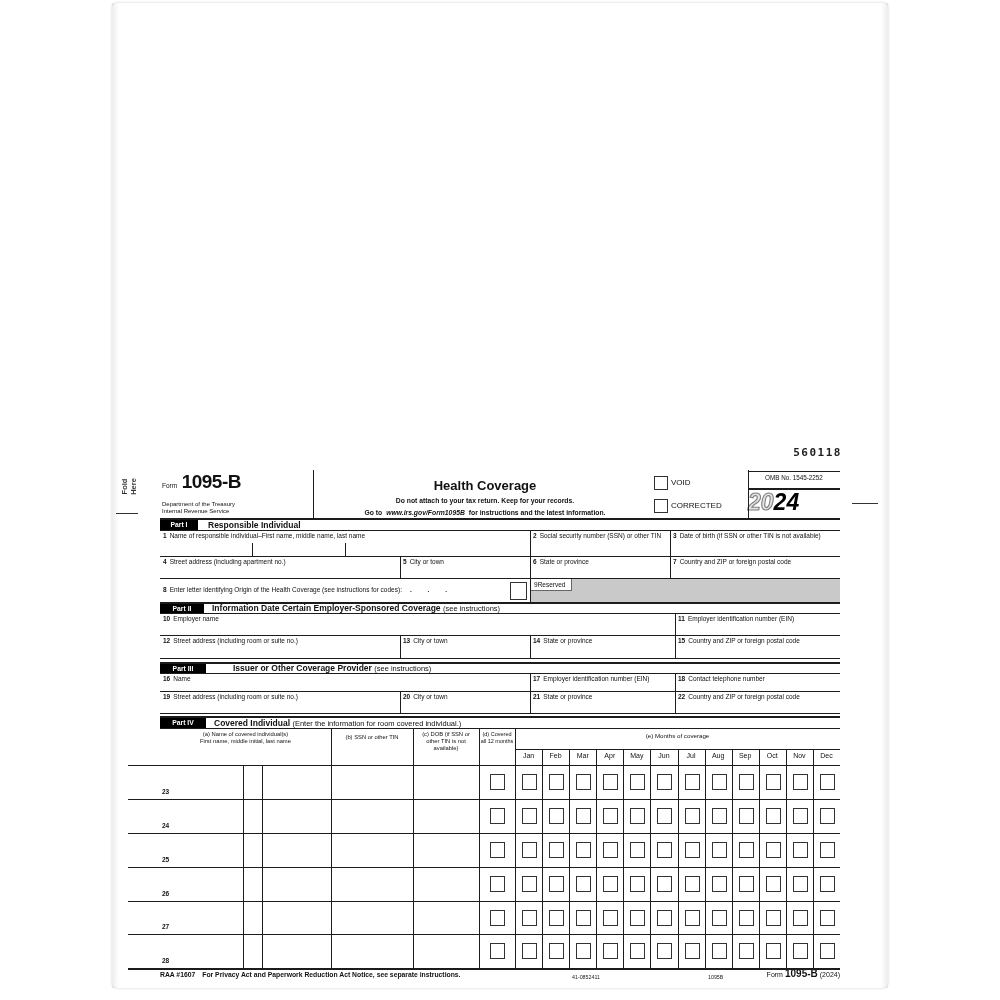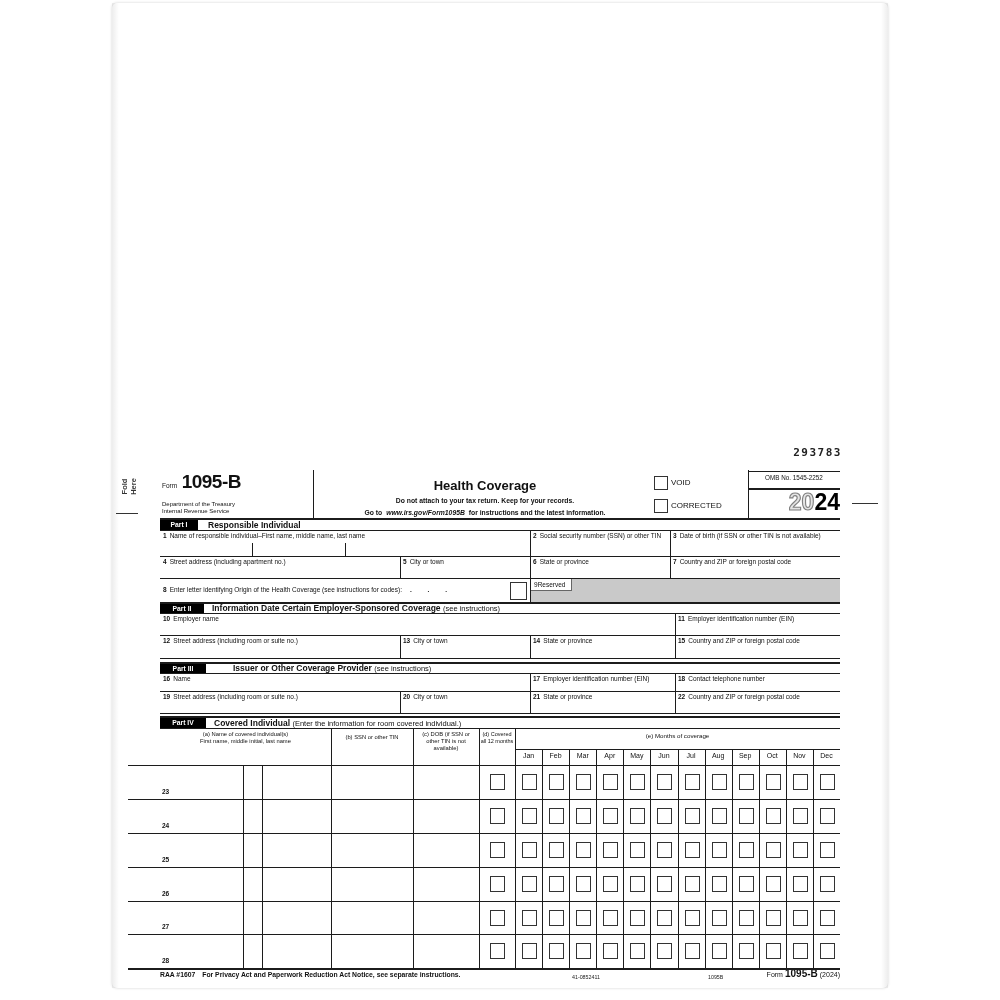--- a/index.html
+++ b/index.html
@@ -22,21 +22,21 @@
   .dash{position:absolute;background:#333;height:1px;}
   .form-word{font-size:6.5px;}
   .form-num{font-size:19px;font-weight:bold;letter-spacing:-0.5px;}
   .dept{font-size:6px;line-height:7px;}
   .hc-title{font-size:13px;font-weight:bold;text-align:center;}
   .hc-sub{font-size:6.8px;font-weight:bold;text-align:center;}
   .hc-sub .url{font-style:italic;margin:0 2px;}
   .cklabel{font-size:8px;}
   .cb{position:absolute;border:1px solid #333;background:#fff;}
   .omb{font-size:6.3px;text-align:center;}
-  .year{font-size:23px;font-weight:bold;text-align:right;line-height:24px;}
+  .year{font-size:23px;font-weight:bold;text-align:left;line-height:24px;font-style:italic;}
   .y20{color:#e4e4e4;-webkit-text-stroke:1.1px #808080;}
   .y24{color:#000;}
   .partbox{position:absolute;background:#000;color:#fff;font-size:6.8px;font-weight:bold;
            text-align:center;}
   .parttitle{position:absolute;font-size:8.5px;font-weight:bold;white-space:nowrap;}
   .parttitle .note{font-weight:normal;font-size:7.5px;}
   .cell{position:absolute;font-size:6.5px;line-height:7.5px;padding:2px 0 0 3px;
         box-sizing:border-box;}
   .cell .n{font-weight:bold;margin-right:3px;}
   .gray9{position:absolute;background:#c9c9c9;}
@@ -64,21 +64,21 @@
 
   <div class="abs fold" style="left:109px;top:478px;width:40px;">
     <span>Fold</span><br>
     <span>Here</span>
   </div>
   <div class="dash" style="left:116px;top:513px;width:22px;"></div>
   <div class="dash" style="left:852px;top:503px;width:26px;"></div>
 
   <div class="form" id="form-root">
 
-    <div class="abs serial" style="left:632px;top:6px;width:50px;text-align:right;">293783</div>
+    <div class="abs serial" style="left:632px;top:6px;width:50px;text-align:right;">560118</div>
 
     <div class="abs" style="left:2px;top:31px;">
       <span class="form-word">Form</span>
       <span class="form-num">1095-B</span>
     </div>
     <div class="abs dept" style="left:2px;top:61px;">
       <div>Department of the Treasury</div>
       <div>Internal Revenue Service</div>
     </div>
 

